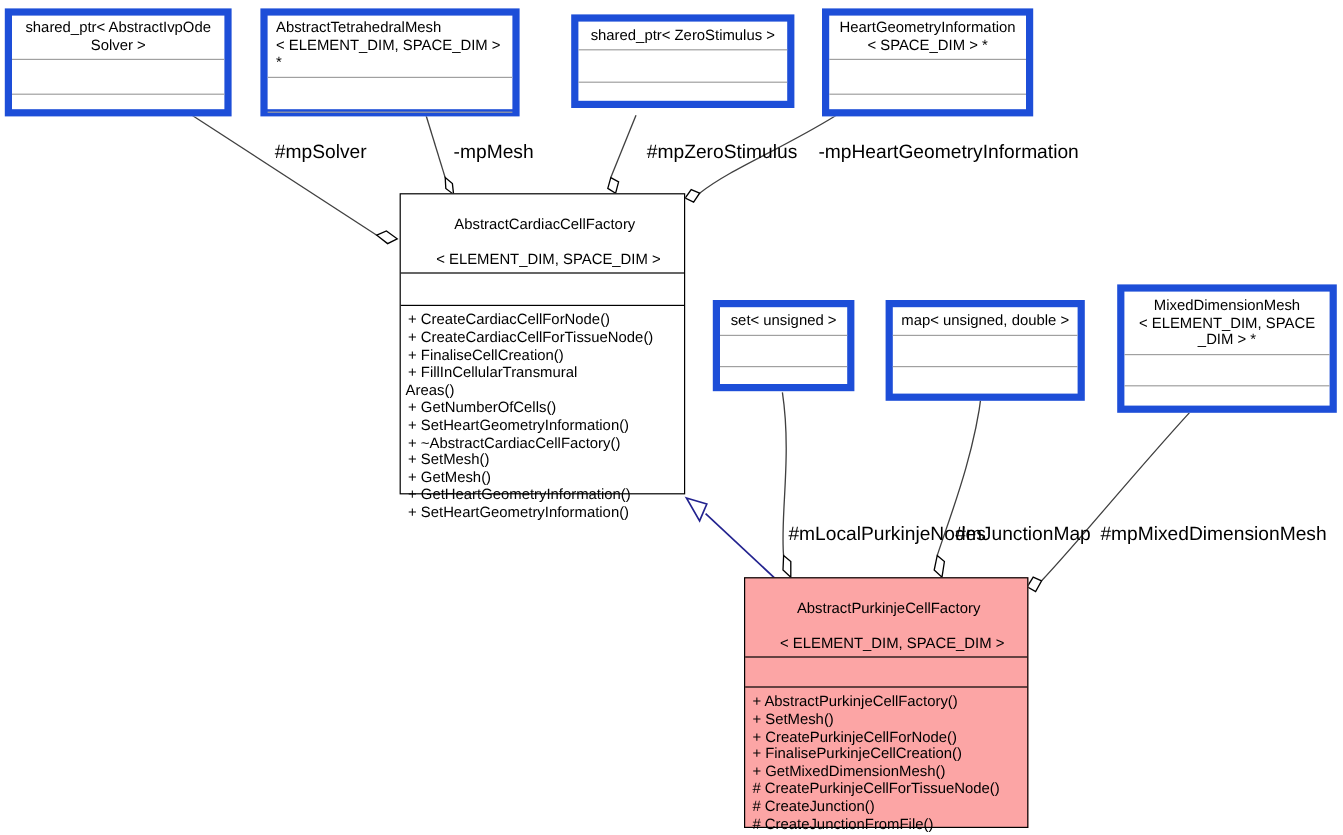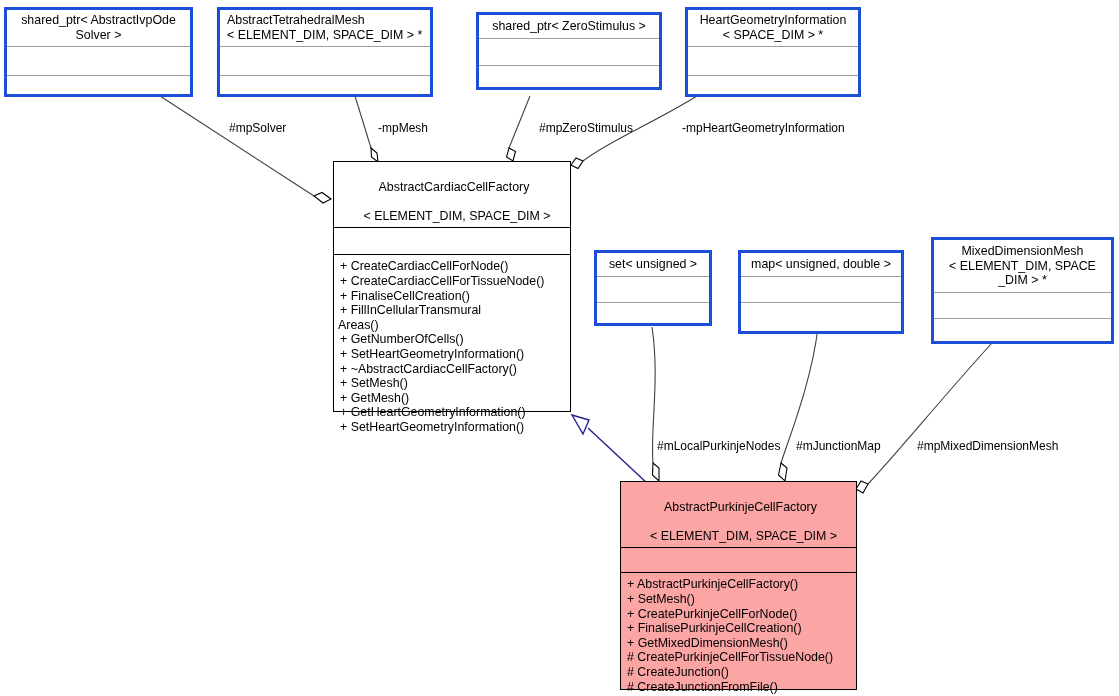--- a/index.html
+++ b/index.html
@@ -20,21 +20,21 @@
     left: 0;
     top: 0;
     width: 1119px;
     height: 696px;
     pointer-events: none;
   }
   .node {
     position: absolute;
     box-sizing: border-box;
     background: #ffffff;
-    border: 3px solid #1d4ed8;
+    border: 6px solid #1d4ed8;
     display: flex;
     flex-direction: column;
   }
   .node.primary {
     border: 1px solid #000000;
   }
   .node.highlight {
     border: 1px solid #000000;
     background: #fca5a5;
   }
@@ -73,21 +73,21 @@
     padding: 4px 4px 2px 6px;
     font-size: 12.4px;
     line-height: 14.6px;
     color: #000000;
   }
   .op-line {
     white-space: nowrap;
   }
   .edge-label {
     position: absolute;
-    font-size: 12px;
+    font-size: 16px;
     line-height: 14px;
     color: #000000;
     white-space: nowrap;
   }
 </style>
 </head>
 <body>
 
 <div id="canvas">
 

